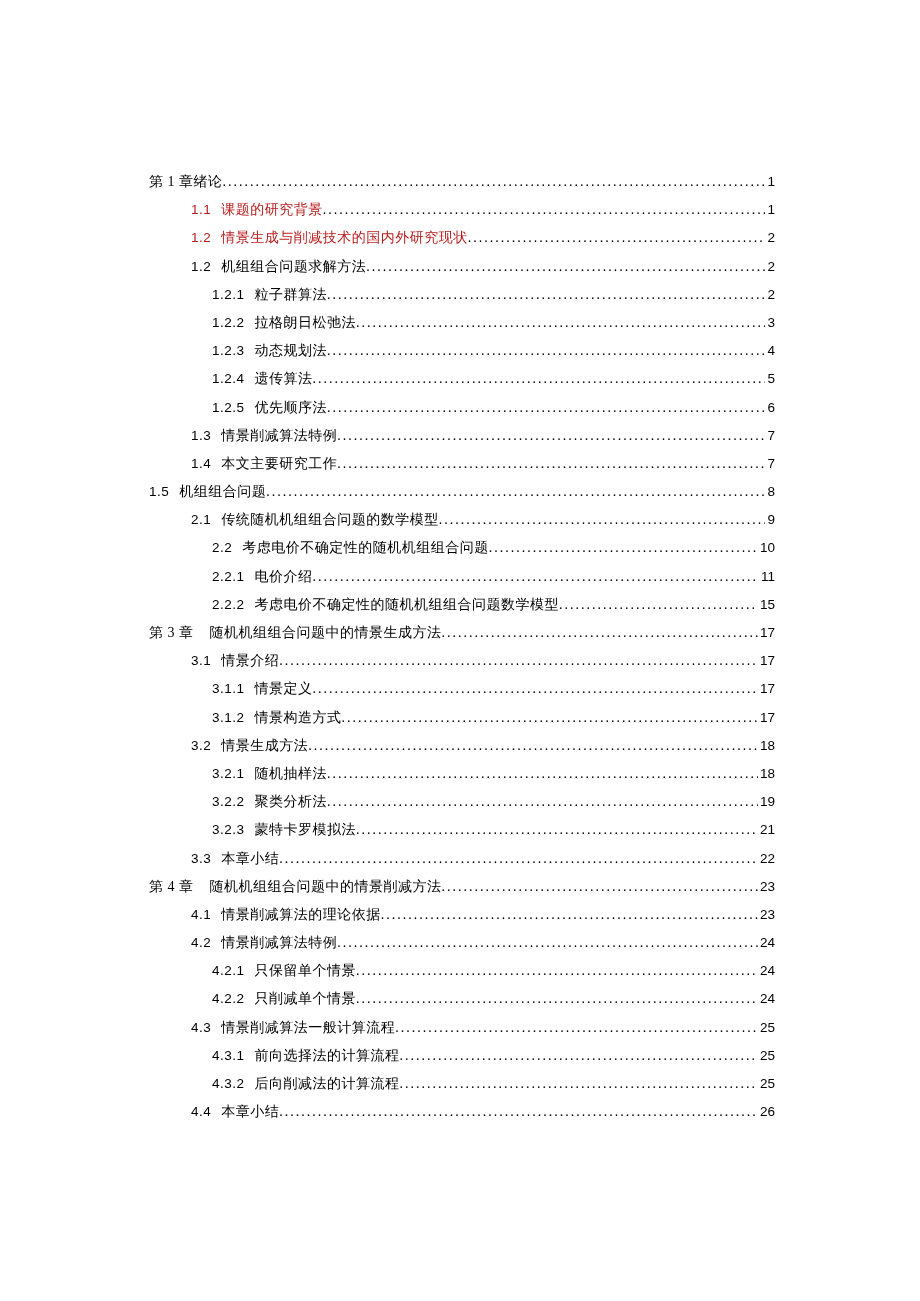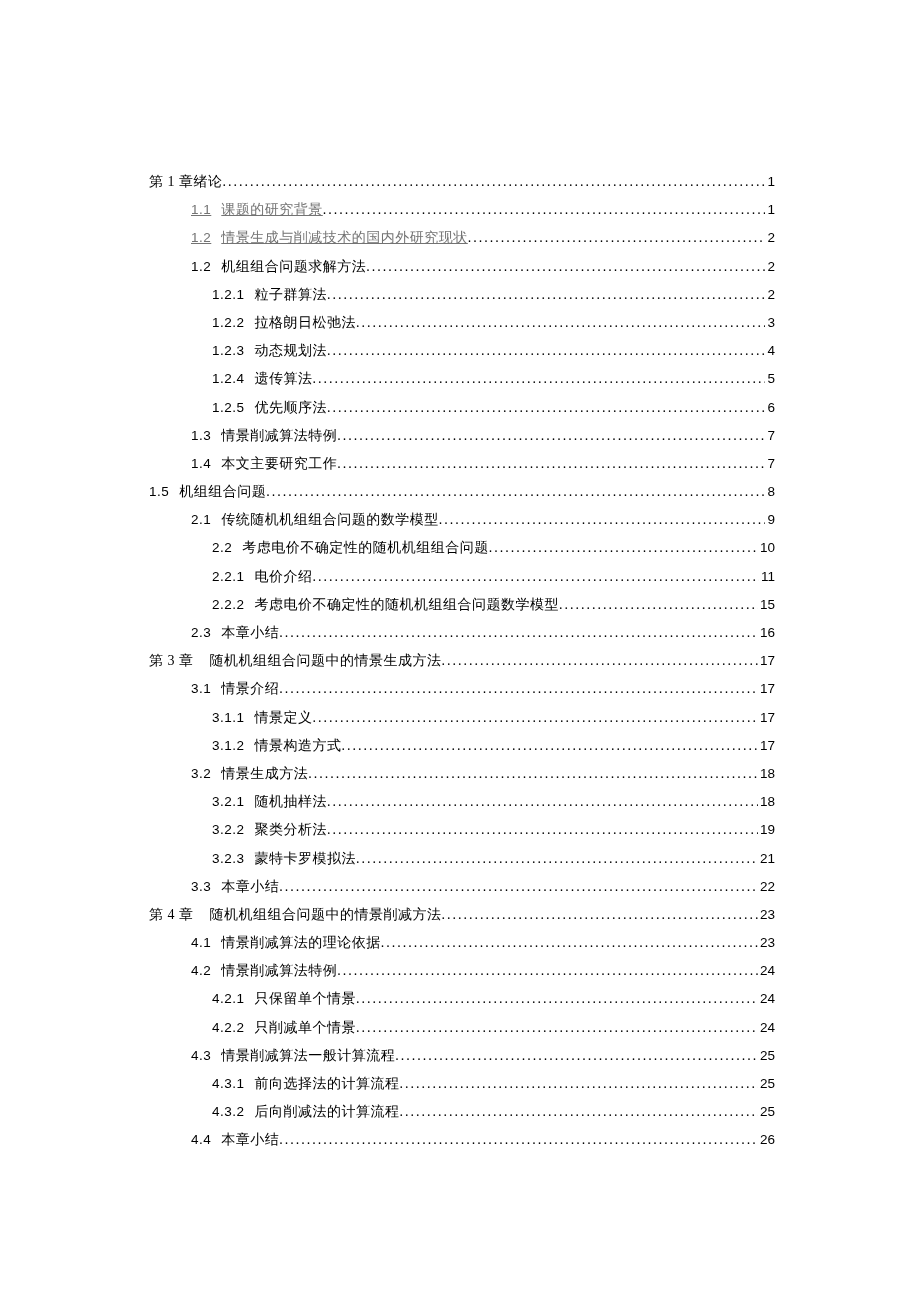--- a/index.html
+++ b/index.html
@@ -38,22 +38,21 @@
   }
   .toc-page {
     flex: 0 0 auto;
     padding-left: 2px;
     font-family: "SimSun", serif;
   }
   .indent-0 { padding-left: 0px; }
   .indent-1 { padding-left: 42px; }
   .indent-2 { padding-left: 63px; }
   .link {
-    color: #737373;
-    text-decoration: underline;
+    color: #b91c1c;
   }
   .num {
     margin-right: 10px;
     display: inline-block;
   }
   .arial { font-family: Arial, "Helvetica", sans-serif; font-size: 13.5px; }
 </style>
 </head>
 <body>
 
@@ -148,26 +147,20 @@
         <span> </span>
         <span class="toc-dots"></span>
         <span class="toc-page arial">11</span>
       </div>
       <div class="toc-line indent-2">
         <span class="toc-label"><span class="num arial">2.2.2</span><span>考虑电价不确定性的随机机组组合问题数学模型</span></span>
         <span> </span>
         <span class="toc-dots"></span>
         <span class="toc-page arial">15</span>
       </div>
-      <div class="toc-line indent-1">
-        <span class="toc-label"><span class="num arial">2.3</span><span>本章小结</span></span>
-        <span> </span>
-        <span class="toc-dots"></span>
-        <span class="toc-page arial">16</span>
-      </div>
       <div class="toc-line indent-0">
         <span class="toc-label"><span style="margin-right: 16px;">第 3 章</span><span>随机机组组合问题中的情景生成方法</span></span>
         <span> </span>
         <span class="toc-dots"></span>
         <span class="toc-page arial">17</span>
       </div>
       <div class="toc-line indent-1">
         <span class="toc-label"><span class="num arial">3.1</span><span>情景介绍</span></span>
         <span> </span>
         <span class="toc-dots"></span>

